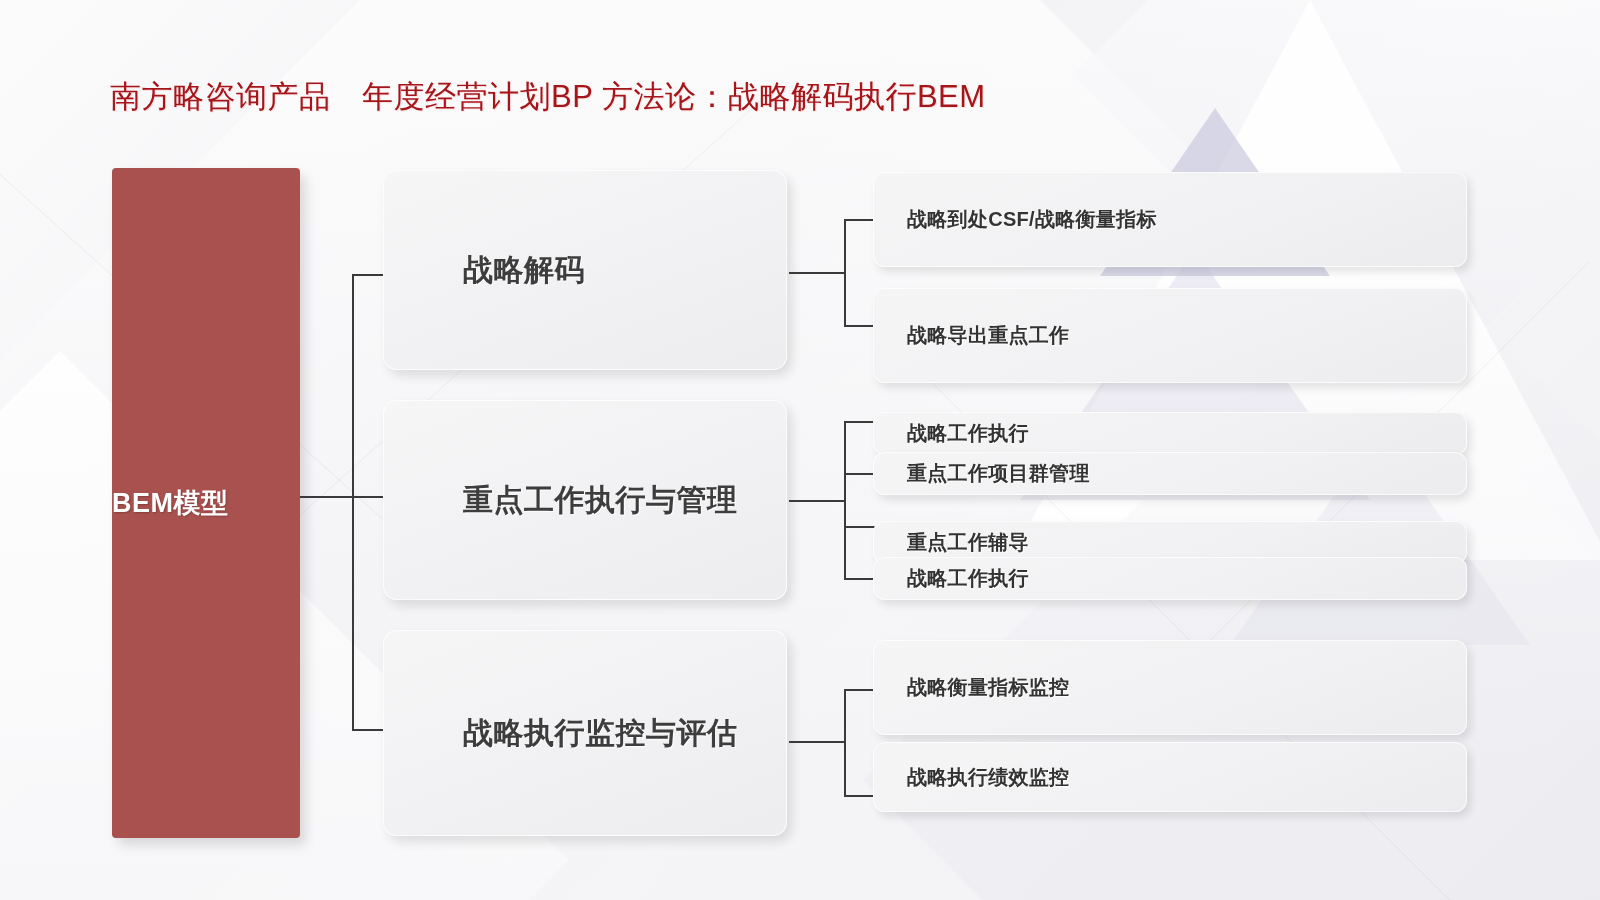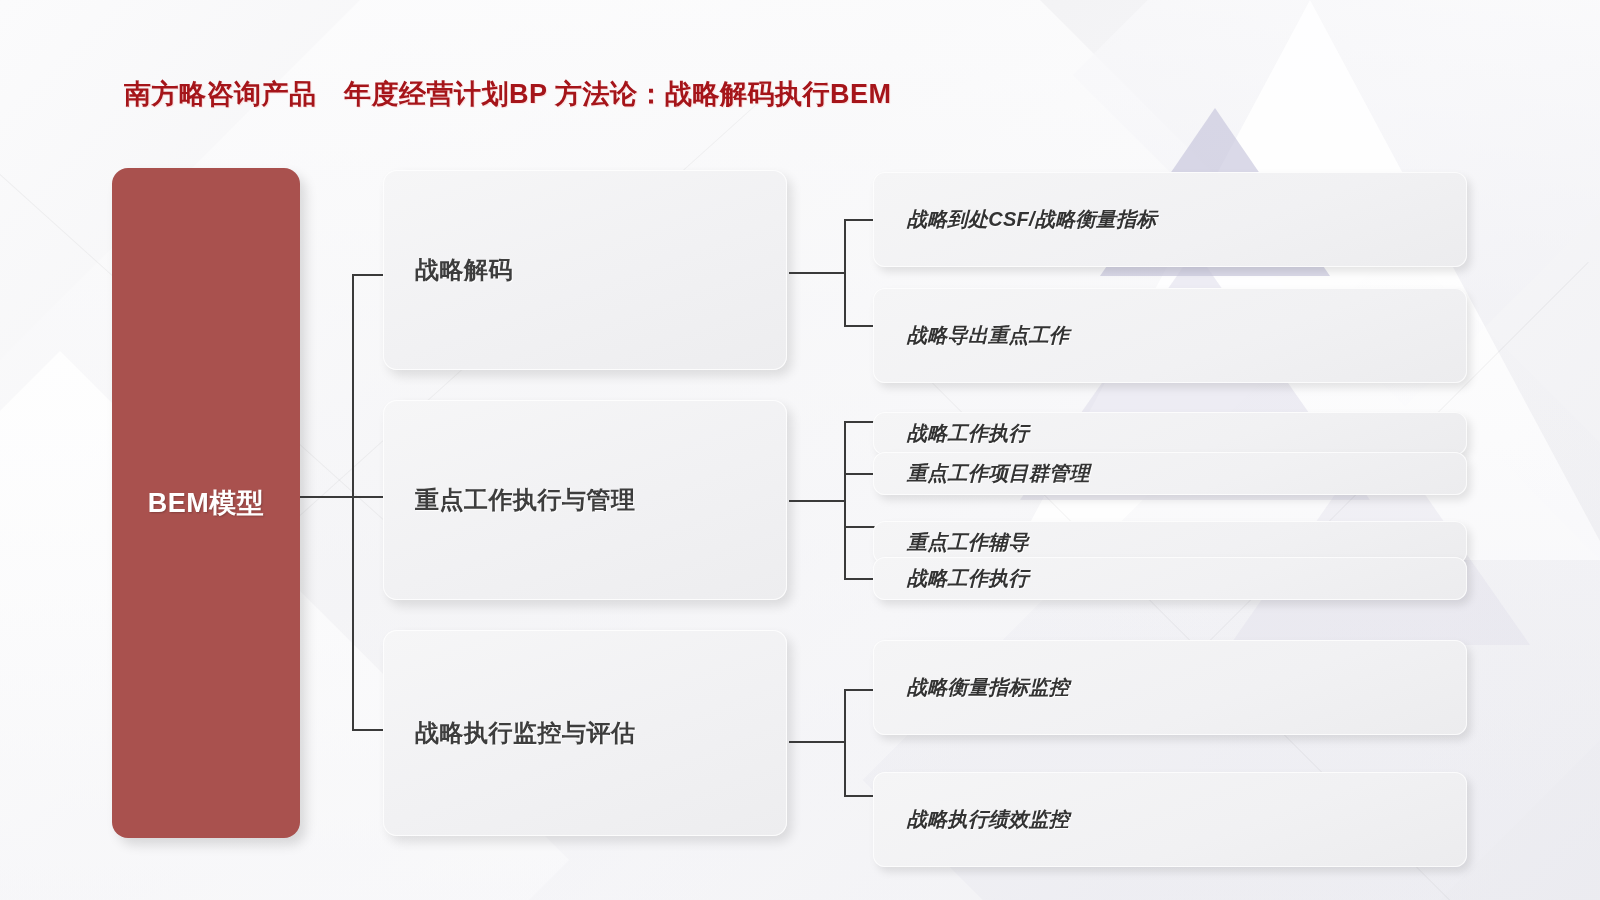--- a/index.html
+++ b/index.html
@@ -76,38 +76,37 @@
   .hairline {
     background:rgba(0,0,0,.045);
     height:1px;
     transform-origin:left center;
   }
 
   
   #title {
     position:absolute;
     left:110px; top:76px;
-    font-size:27px;
-    font-weight:bold;
+    font-size:31px;
+    font-weight:normal;
     color:#A5151A;
     letter-spacing:.5px;
     white-space:nowrap;
     text-shadow:1px 1px 0 rgba(255,180,180,.35);
-    margin-left:14px;
   }
 
   
   #rootNode {
     position:absolute;
     left:112px; top:168px;
     width:188px; height:670px;
     background:#A9514E;
-    border-radius:16px;
+    border-radius:4px;
     box-shadow:6px 7px 12px rgba(0,0,0,.13);
-    display:flex; align-items:center; justify-content:center;
+    display:flex; align-items:center; justify-content:flex-start;
   }
   #rootNode .lbl {
     color:#ffffff;
     font-size:27px;
     font-weight:bold;
     letter-spacing:.5px;
     text-shadow:1px 1px 2px rgba(0,0,0,.22);
   }
 
   
@@ -115,41 +114,41 @@
     position:absolute;
     left:383px;
     width:404px;
     background:linear-gradient(160deg,#f6f6f7 0%,#f1f1f3 55%,#ededef 100%);
     border-radius:14px;
     box-shadow:5px 6px 11px rgba(0,0,0,.11), 0 0 0 1px rgba(255,255,255,.8) inset;
     display:flex; align-items:center;
     padding-left:32px;
   }
   .l2 .lbl {
-    font-size:24px;
+    font-size:30px;
     font-weight:bold;
     color:#3d3d3d;
     letter-spacing:.5px;
     text-shadow:1px 1px 1px rgba(255,255,255,.95);
+    margin-left:48px;
   }
   #l2-0 { top:170px; height:200px; }
   #l2-1 { top:400px; height:200px;text-align:center; }
   #l2-2 { top:630px; height:206px; }
 
   
   .l3 {
     position:absolute;
     left:873px;
     width:594px;
     background:linear-gradient(160deg,#f5f5f6 0%,#f1f1f3 60%,#ececee 100%);
     border-radius:12px;
     box-shadow:4px 5px 9px rgba(0,0,0,.10), 0 0 0 1px rgba(255,255,255,.75) inset;
     display:flex; align-items:center;
     padding-left:34px;
-    font-style:italic;
   }
   .l3 .lbl {
     font-size:20px;
     font-weight:bold;
     color:#333333;
     letter-spacing:.3px;
     text-shadow:1px 1px 1px rgba(255,255,255,.95);
   }
 
   
@@ -230,17 +229,17 @@
   <div class="l3" style="top:521px; height:43px;">
     <span class="lbl">重点工作辅导</span>
   </div>
   <div class="l3" style="top:557px; height:43px;">
     <span class="lbl">战略工作执行</span>
   </div>
 
   <div class="l3" style="top:640px; height:95px;">
     <span class="lbl">战略衡量指标监控</span>
   </div>
-  <div class="l3" style="top:772px; height:95px;">
+  <div class="l3" style="top:742px; height:70px;">
     <span class="lbl">战略执行绩效监控</span>
   </div>
 
 </div>
 
 </body></html>

